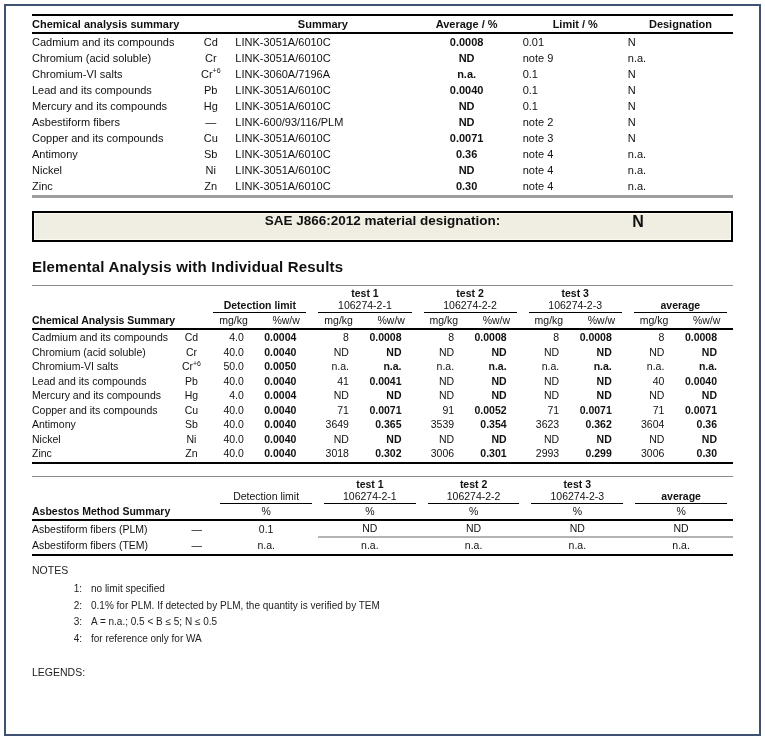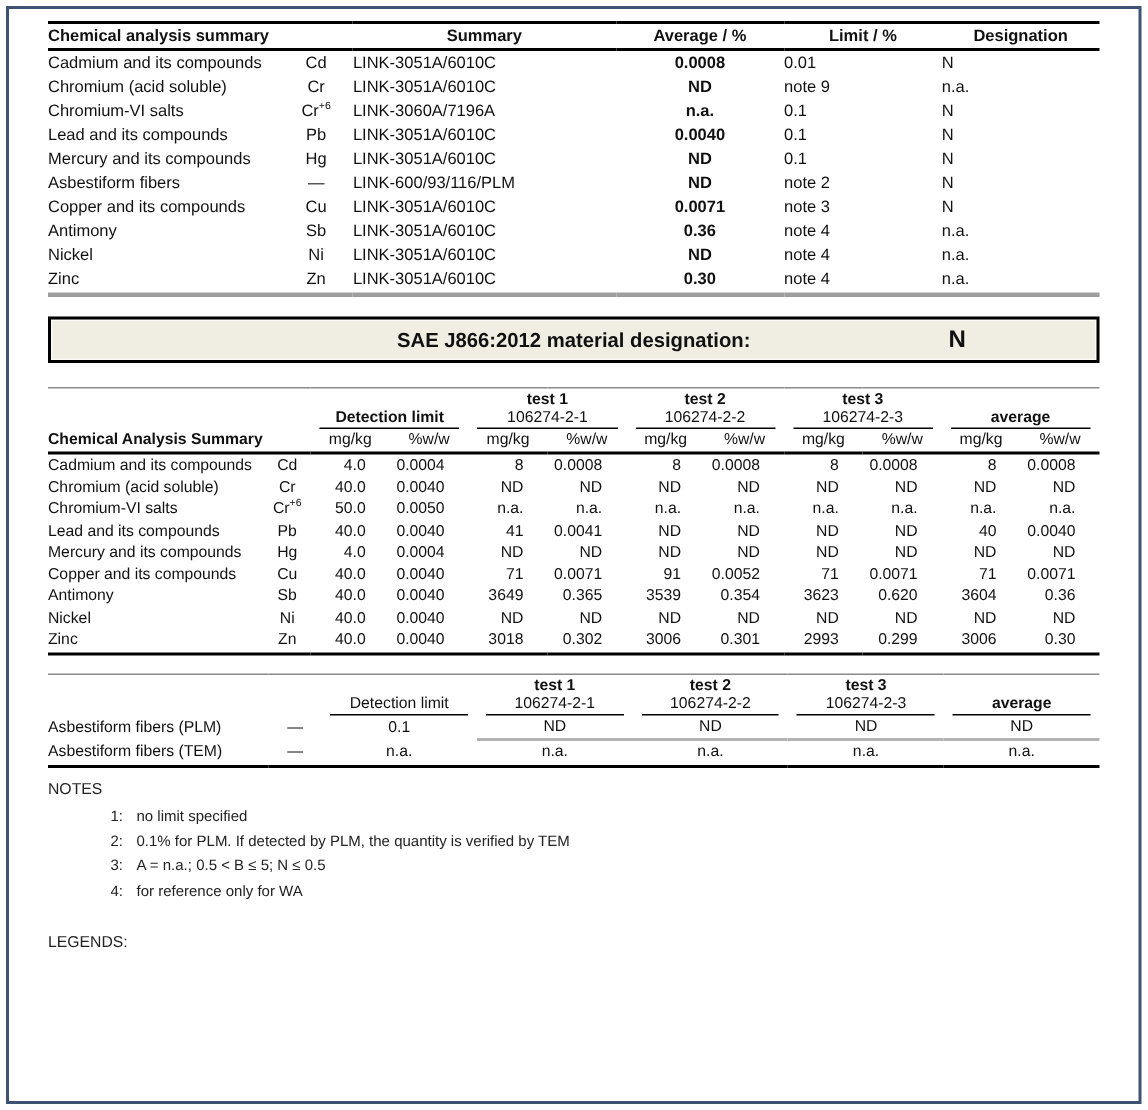--- a/index.html
+++ b/index.html
@@ -15,38 +15,38 @@
   .t1 thead th{border-top:2px solid #000;border-bottom:2px solid #000;font-weight:bold;text-align:center;padding:2px 0;}
   .t1 thead th.lbl{text-align:left;}
   .t1 td{height:13px;}
   .t1 td.lbl{text-align:left;}
   .t1 td.ctr{text-align:left;}
   .t1 td.avg{text-align:center;font-weight:bold;}
   .t1 tbody tr:last-child td{border-bottom:3px solid #9e9e9e;padding-bottom:3px;}
 
   
   .banner{border:2px solid #000;background:#f0ede2;height:27px;margin:0 0 16px 0;position:relative;
-          display:flex;align-items:center;justify-content:center;box-shadow:inset 0 0 0 1px #fbfaf4;}
+          display:flex;justify-content:center;box-shadow:inset 0 0 0 1px #fbfaf4;}
   .banner .blabel{font-size:13.5px;font-weight:bold;}
   .banner .bvalue{position:absolute;right:12.5%;font-size:16px;font-weight:bold;}
 
   
   .t2 th,.t2 td{font-size:10.5px;}
   .t3 th,.t3 td{font-size:10.5px;}
   .rule-top th{border-top:1px solid #8a8a8a;}
   .tst{font-weight:bold;text-align:center;padding-bottom:0;}
   th.gth{padding:0;}
   th.gth .grp{margin:0 6px;border-bottom:1px solid #000;padding-bottom:1px;text-align:center;font-weight:normal;}
   .t2 th.g0 .grp,.t2 th.g4 .grp{font-weight:bold;}
   .t3 th.g4 .grp{font-weight:bold;}
   tr.hdr3 th{border-bottom:2px solid #000;padding:1px 0 2px 0;}
   th.rowhdr{text-align:left;font-weight:bold;}
   th.unit{font-weight:normal;text-align:center;}
   .t2 td.num{text-align:right;padding-right:16px;}
-  .t2 td.ww{font-weight:normal;}
+  .t2 td.ww{font-weight:bold;}
   .t2 td.lbl,.t3 td.lbl{text-align:left;}
   .t2 td.sym,.t3 td.sym{text-align:center;}
   .t1 td.sym{text-align:center;}
   .t2 tbody td{height:11px;padding:1px 0 1.5px 0;}
   .t2 tbody tr:last-child td{border-bottom:2px solid #000;padding-bottom:3px;}
   .t2{margin-bottom:12px;}
   .t3 td.cval{text-align:center;}
   .t3 tbody td{height:12px;}
   .t3 tbody td.sep{border-bottom:2px solid #b3b3b3;}
   .t3 tbody tr:last-child td{border-bottom:2px solid #000;padding-bottom:3px;}
@@ -165,20 +165,21 @@
           <td class="ctr">n.a.</td>
         </tr>
       </tbody>
   </table>
 
   <div class="banner" style="background: rgb(240, 237, 226);">
     <span class="blabel">SAE J866:2012 material designation:</span>
     <span class="bvalue">N</span>
   </div>
 
+  <h1 class="sec-title">Elemental Analysis with Individual Results</h1>
 
   <table class="t2">
     <colgroup>
       <col style="width:20.5%">
         <col style="width:4.5%">
       <col style="width:7.5%">
         <col style="width:7.5%">
         <col style="width:7.5%">
         <col style="width:7.5%">
         <col style="width:7.5%">
@@ -317,21 +318,21 @@
         <tr>
           <td class="lbl">Antimony</td>
           <td class="sym">Sb</td>
           <td class="num">40.0</td>
           <td class="num ww">0.0040</td>
           <td class="num">3649</td>
           <td class="num ww">0.365</td>
           <td class="num">3539</td>
           <td class="num ww">0.354</td>
           <td class="num">3623</td>
-          <td class="num ww">0.620</td>
+          <td class="num ww">0.362</td>
           <td class="num">3604</td>
           <td class="num ww">0.36</td>
         </tr>
         <tr>
           <td class="lbl">Nickel</td>
           <td class="sym">Ni</td>
           <td class="num">40.0</td>
           <td class="num ww">0.0040</td>
           <td class="num">ND</td>
           <td class="num ww">ND</td>
@@ -389,20 +390,28 @@
           </th>
           <th class="gth g2">
             <div class="grp">106274-2-2</div>
           </th>
           <th class="gth g3">
             <div class="grp">106274-2-3</div>
           </th>
           <th class="gth g4">
             <div class="grp">average</div>
           </th>
+        </tr>
+        <tr class="hdr3">
+          <th class="rowhdr" colspan="2">Asbestos Method Summary</th>
+          <th class="unit">%</th>
+          <th class="unit">%</th>
+          <th class="unit">%</th>
+          <th class="unit">%</th>
+          <th class="unit">%</th>
         </tr>
       </thead>
     <tbody id="t3-body">
         <tr>
           <td class="lbl">Asbestiform fibers (PLM)</td>
           <td class="sym">—</td>
           <td class="cval">0.1</td>
           <td class="cval sep">ND</td>
           <td class="cval sep">ND</td>
           <td class="cval sep">ND</td>

